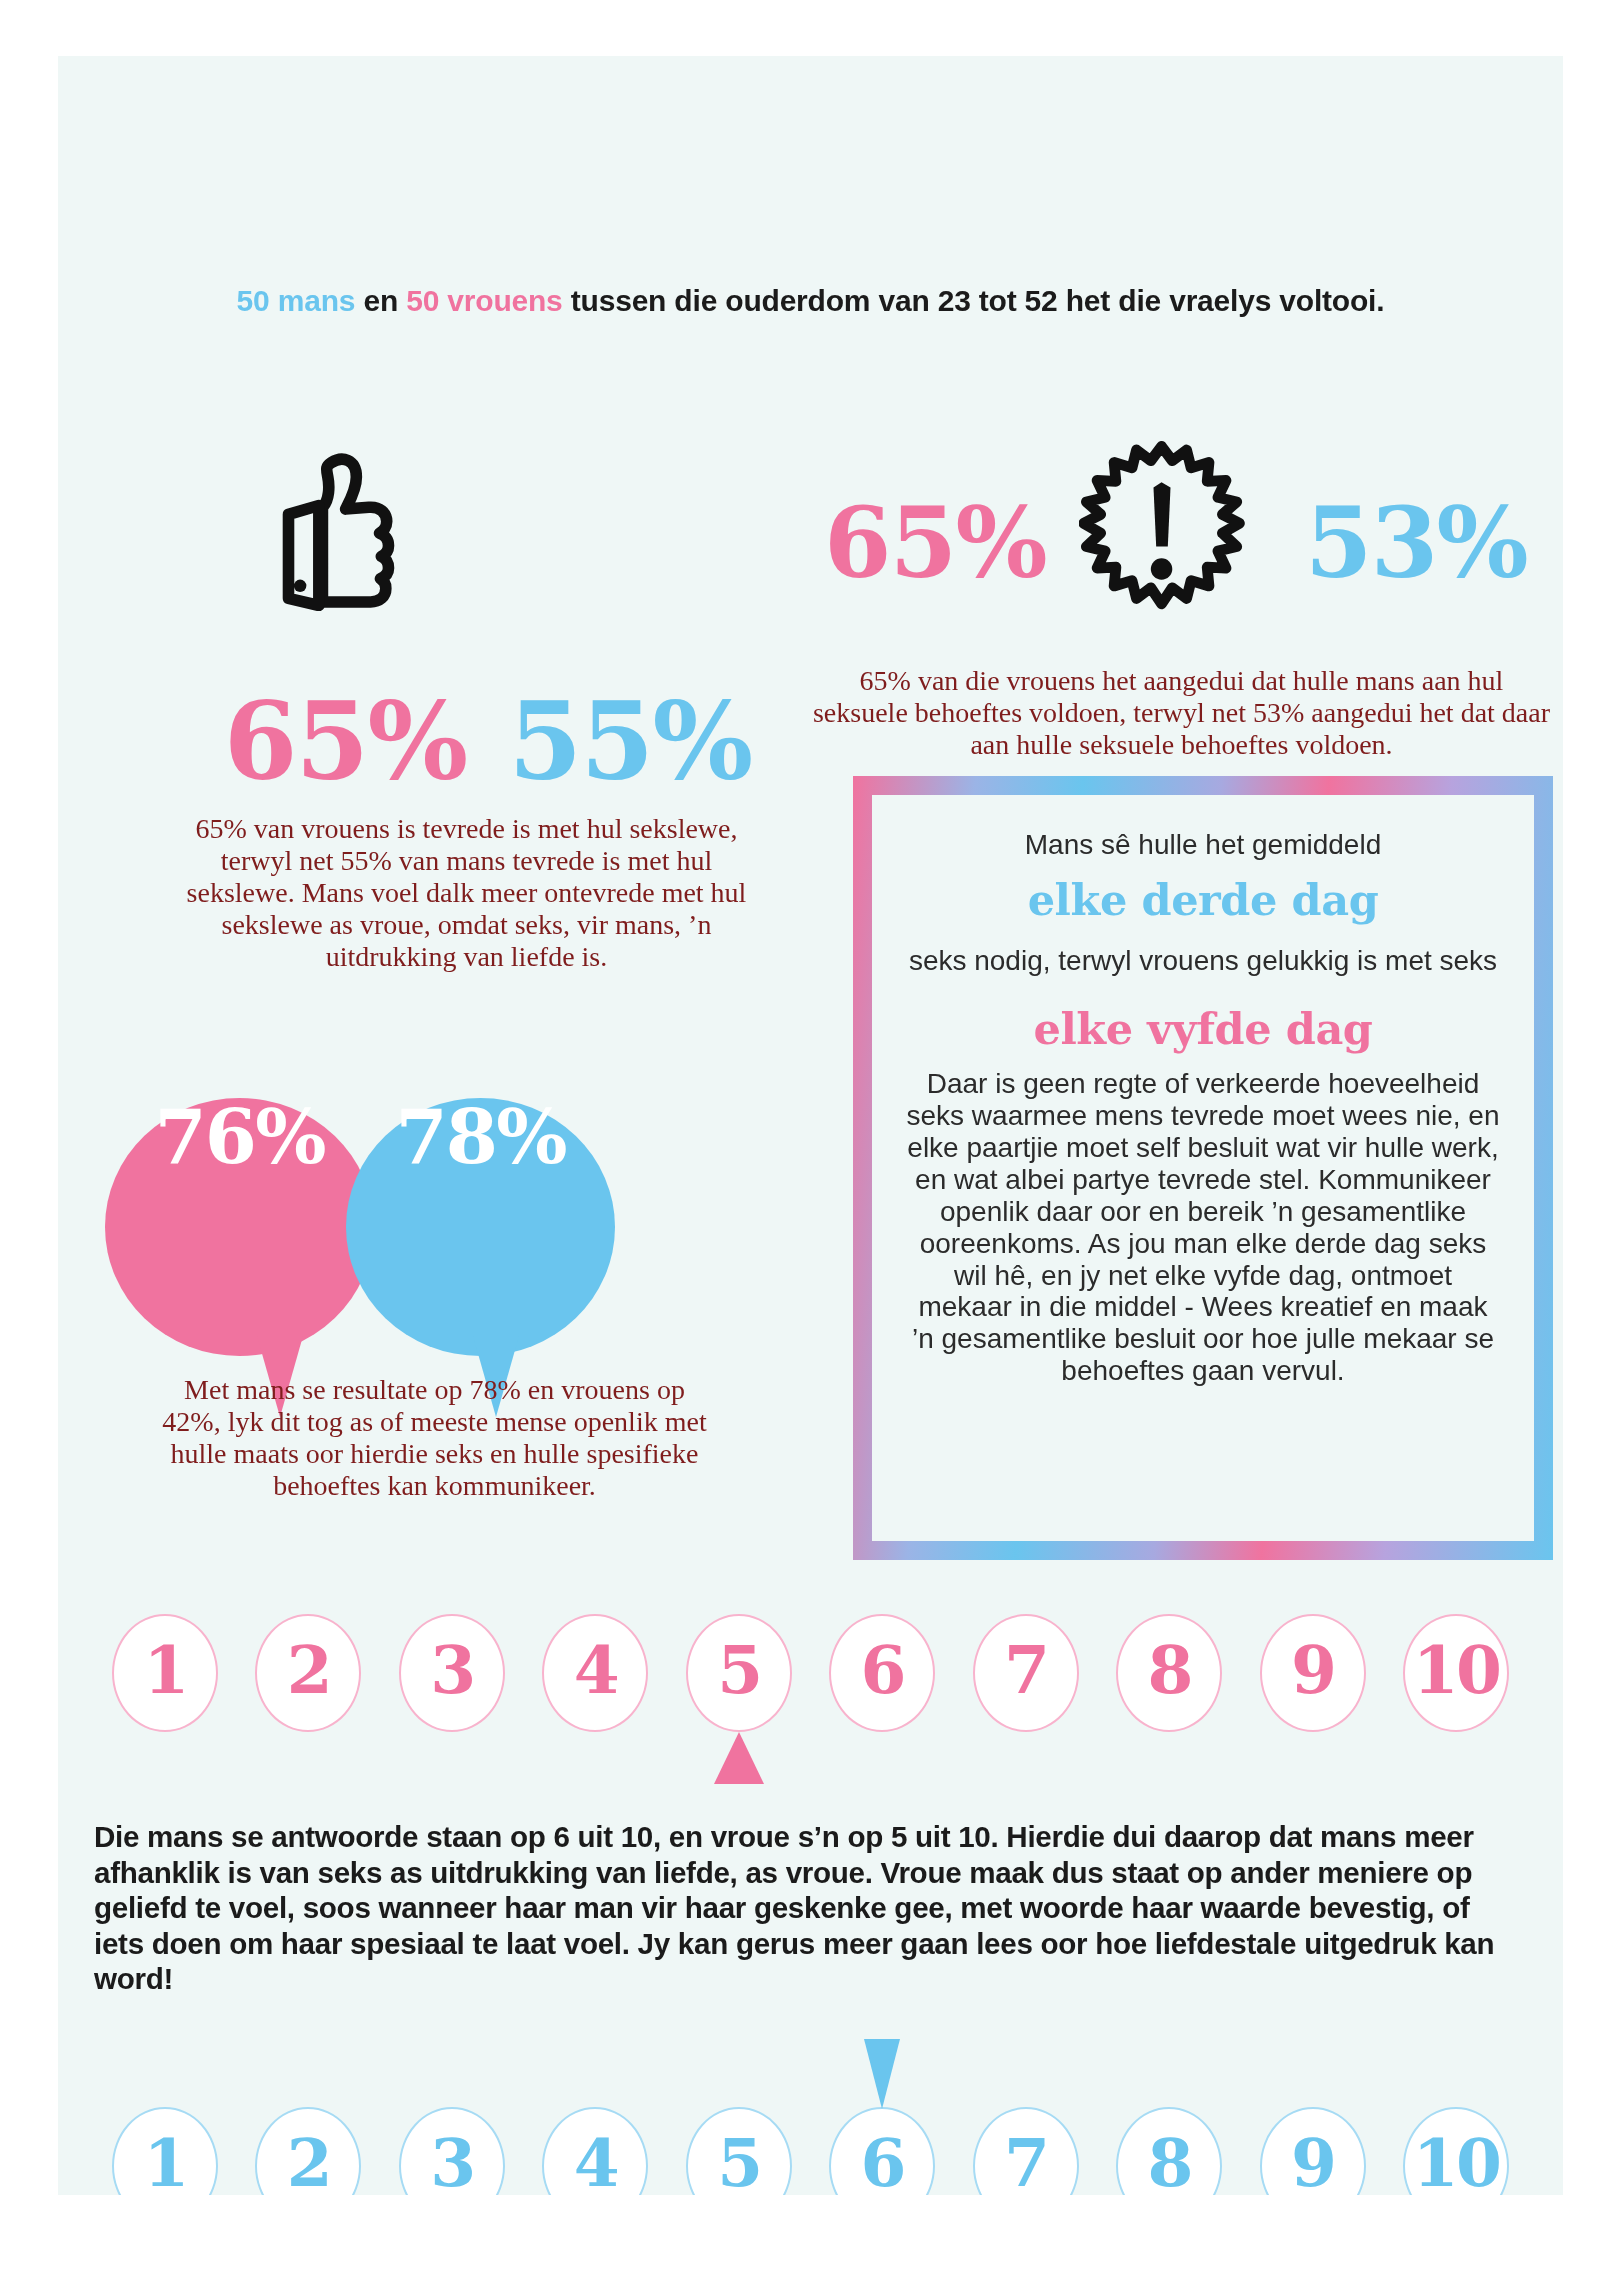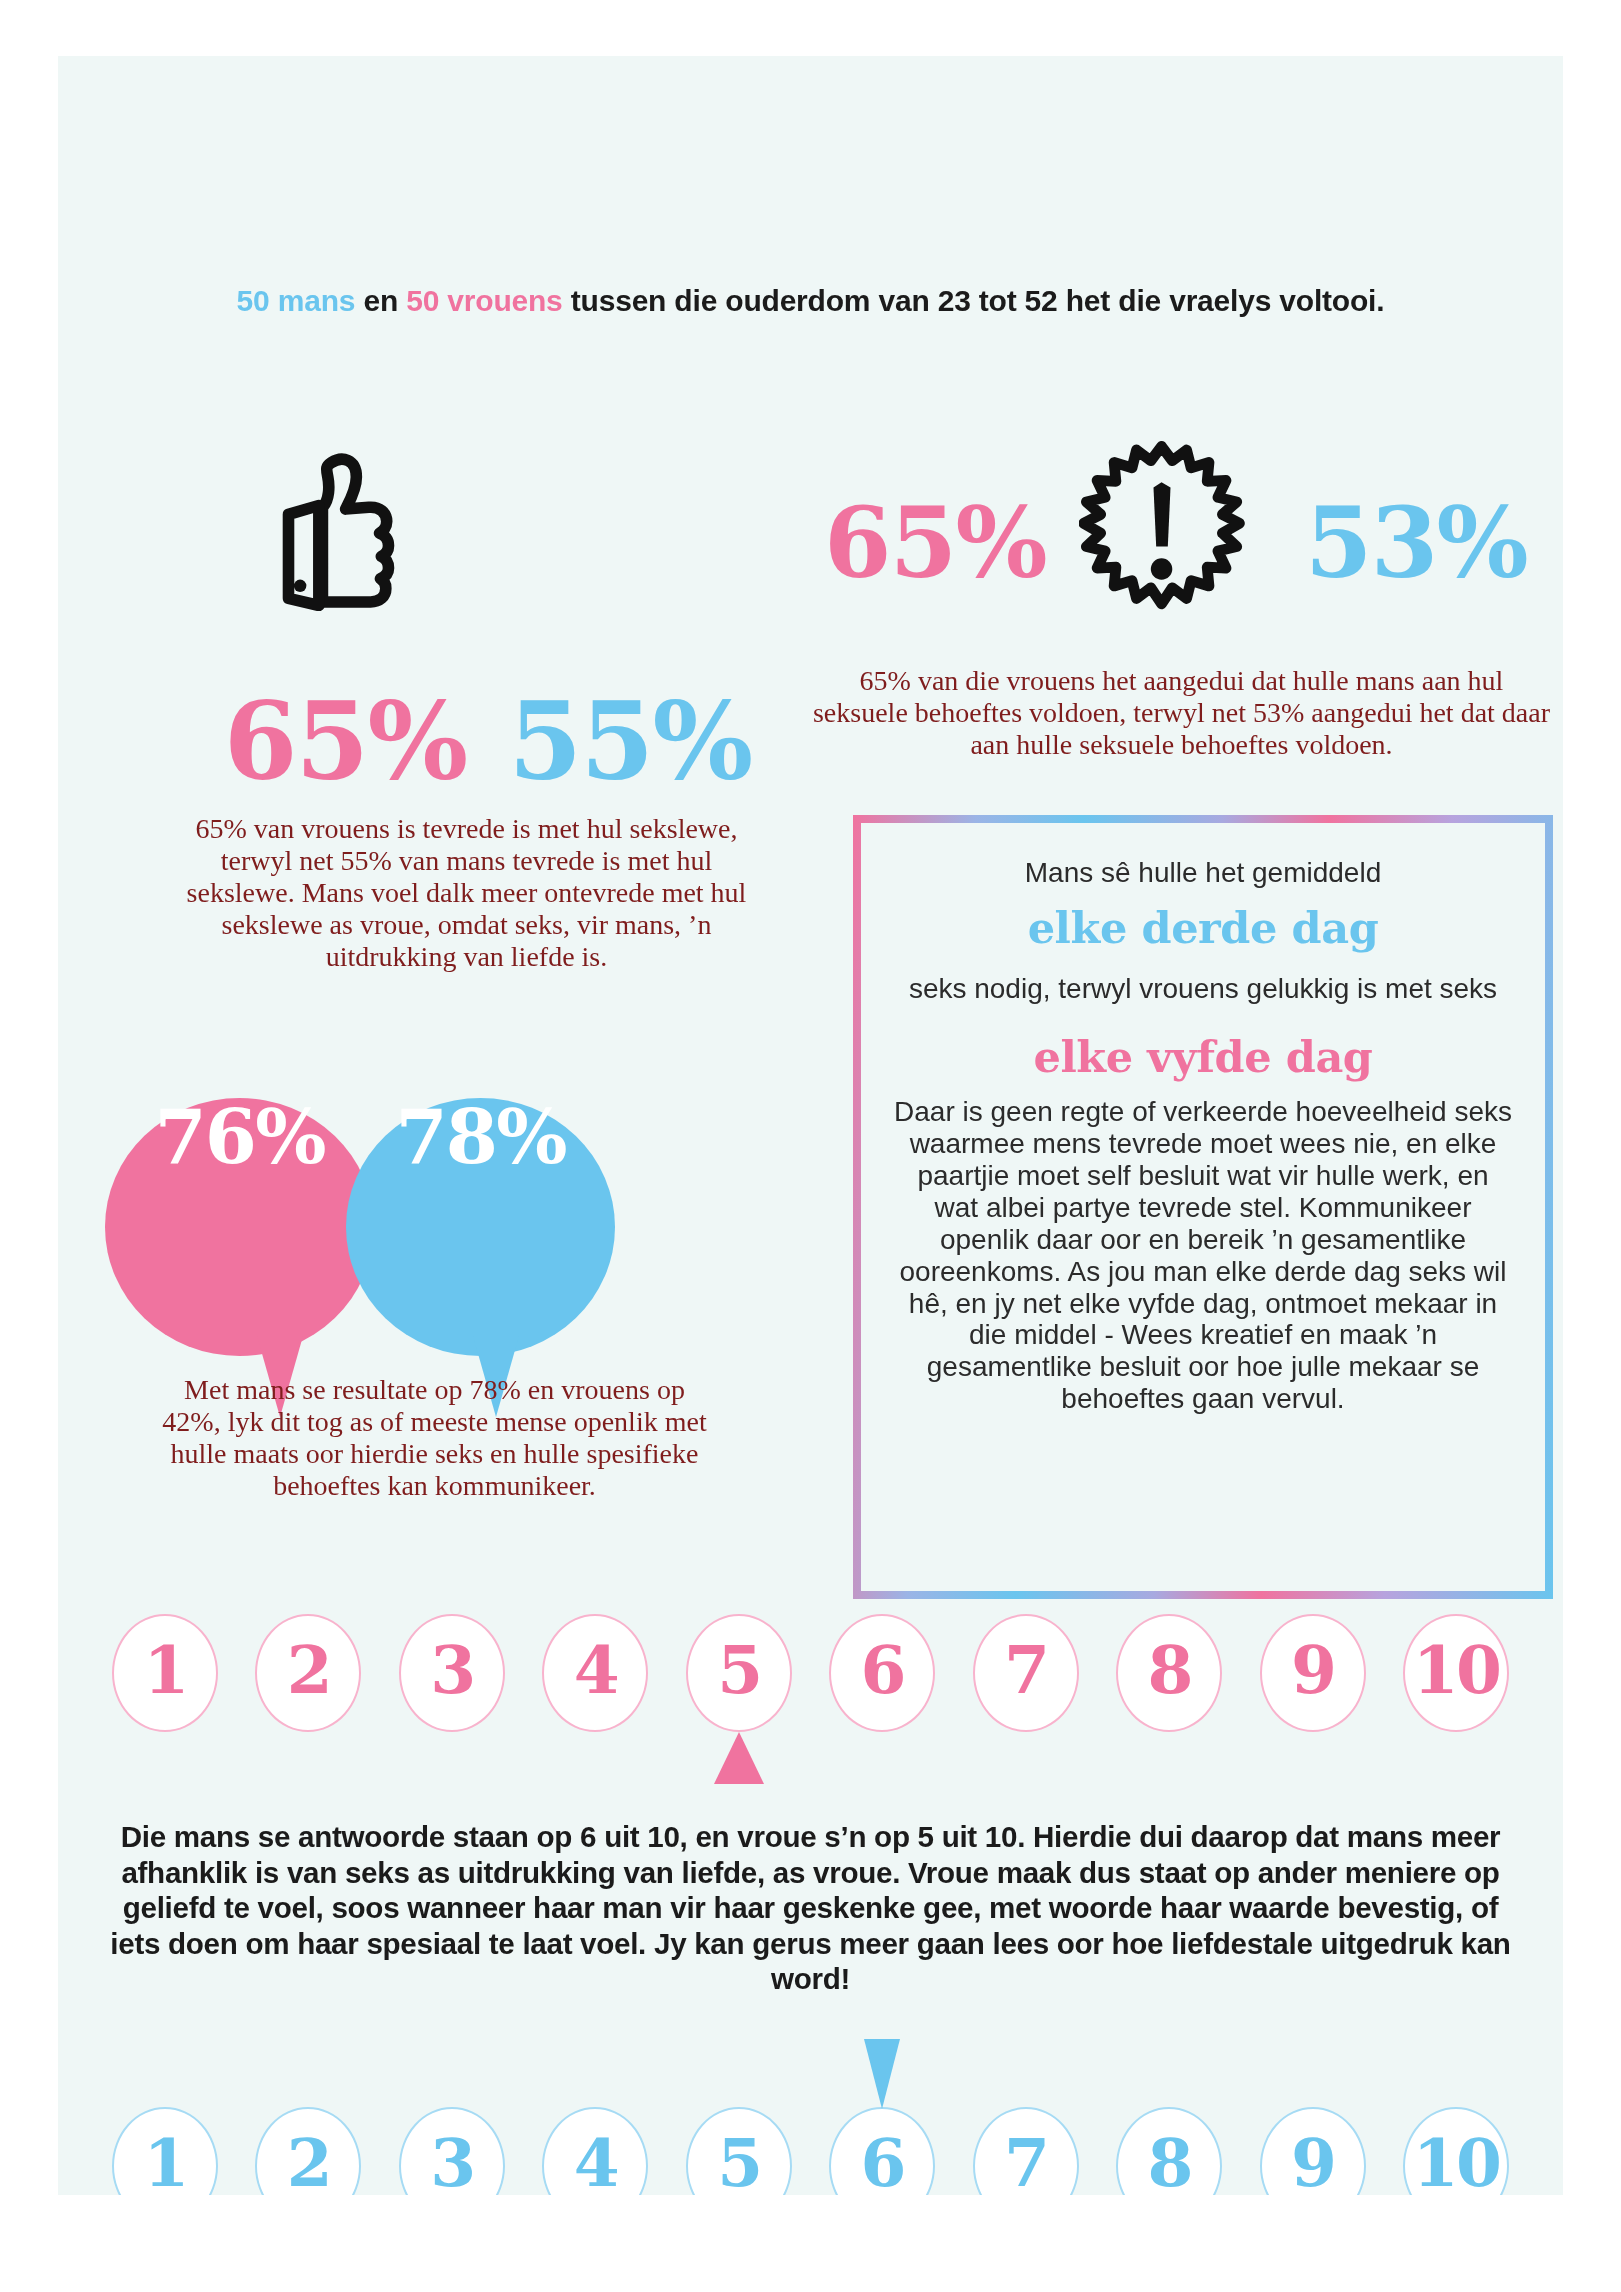--- a/index.html
+++ b/index.html
@@ -83,23 +83,23 @@
   }
   .copy-left{
     position:absolute; left:122px; top:757px; width:573px;
   }
   .copy-right{
     position:absolute; left:752px; top:609px; width:743px;
   }
 
   
   .gradbox{
-    position:absolute; left:795px; top:759px;
+    position:absolute; left:795px; top:720px;
     width:700px; height:784px;
-    padding:8px;
+    padding:19px;
     box-sizing:border-box;
     background:linear-gradient(95deg,#f0739f 0%, #9bb4e6 16%, #6ac5ee 30%,
                #a7a9e0 48%, #f0739f 62%, #b7a3de 78%, #6ac5ee 100%);
   }
   .gradbox-inner{
     width:100%; height:100%;
     background:#eff7f6;
     box-sizing:border-box;
     padding:34px 32px 9px 32px;
     text-align:center;
@@ -191,21 +191,20 @@
     left:50%; margin-left:-18px; top:-70px;
     width:0;height:0;
     border-left:18px solid transparent;
     border-right:18px solid transparent;
     border-top:70px solid #6ac5ee;
   }
 
   
   .bottom-copy{
     position:absolute; left:36px; top:1763px; width:1433px;
-    text-align:center;
     font-weight:bold;
     font-size:29.6px;
     line-height:1.2;
     color:#1b1b1b;
     letter-spacing:-0.3px;
   }
 </style>
 </head>
 <body>
 

